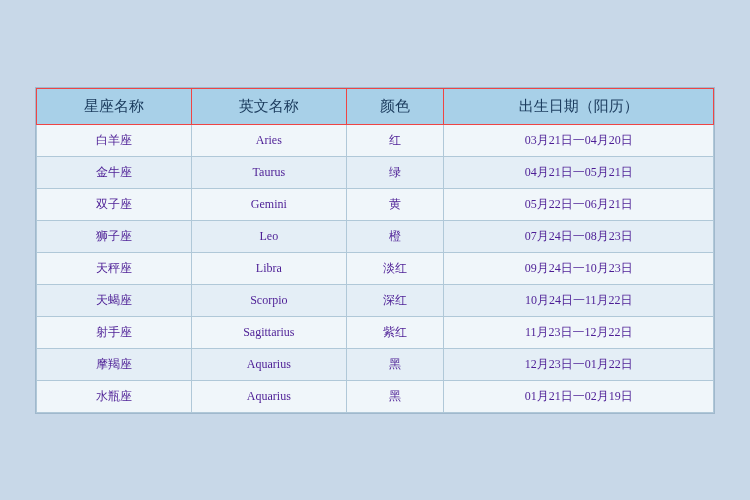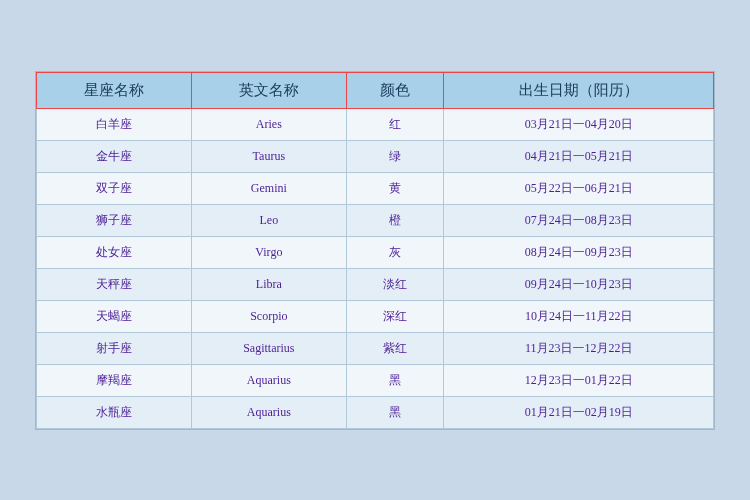--- a/index.html
+++ b/index.html
@@ -78,26 +78,20 @@
           <td>黄</td>
           <td>05月22日一06月21日</td>
         </tr>
         <tr>
           <td>狮子座</td>
           <td>Leo</td>
           <td>橙</td>
           <td>07月24日一08月23日</td>
         </tr>
         <tr>
-          <td>处女座</td>
-          <td>Virgo</td>
-          <td>灰</td>
-          <td>08月24日一09月23日</td>
-        </tr>
-        <tr>
           <td>天秤座</td>
           <td>Libra</td>
           <td>淡红</td>
           <td>09月24日一10月23日</td>
         </tr>
         <tr>
           <td>天蝎座</td>
           <td>Scorpio</td>
           <td>深红</td>
           <td>10月24日一11月22日</td>

